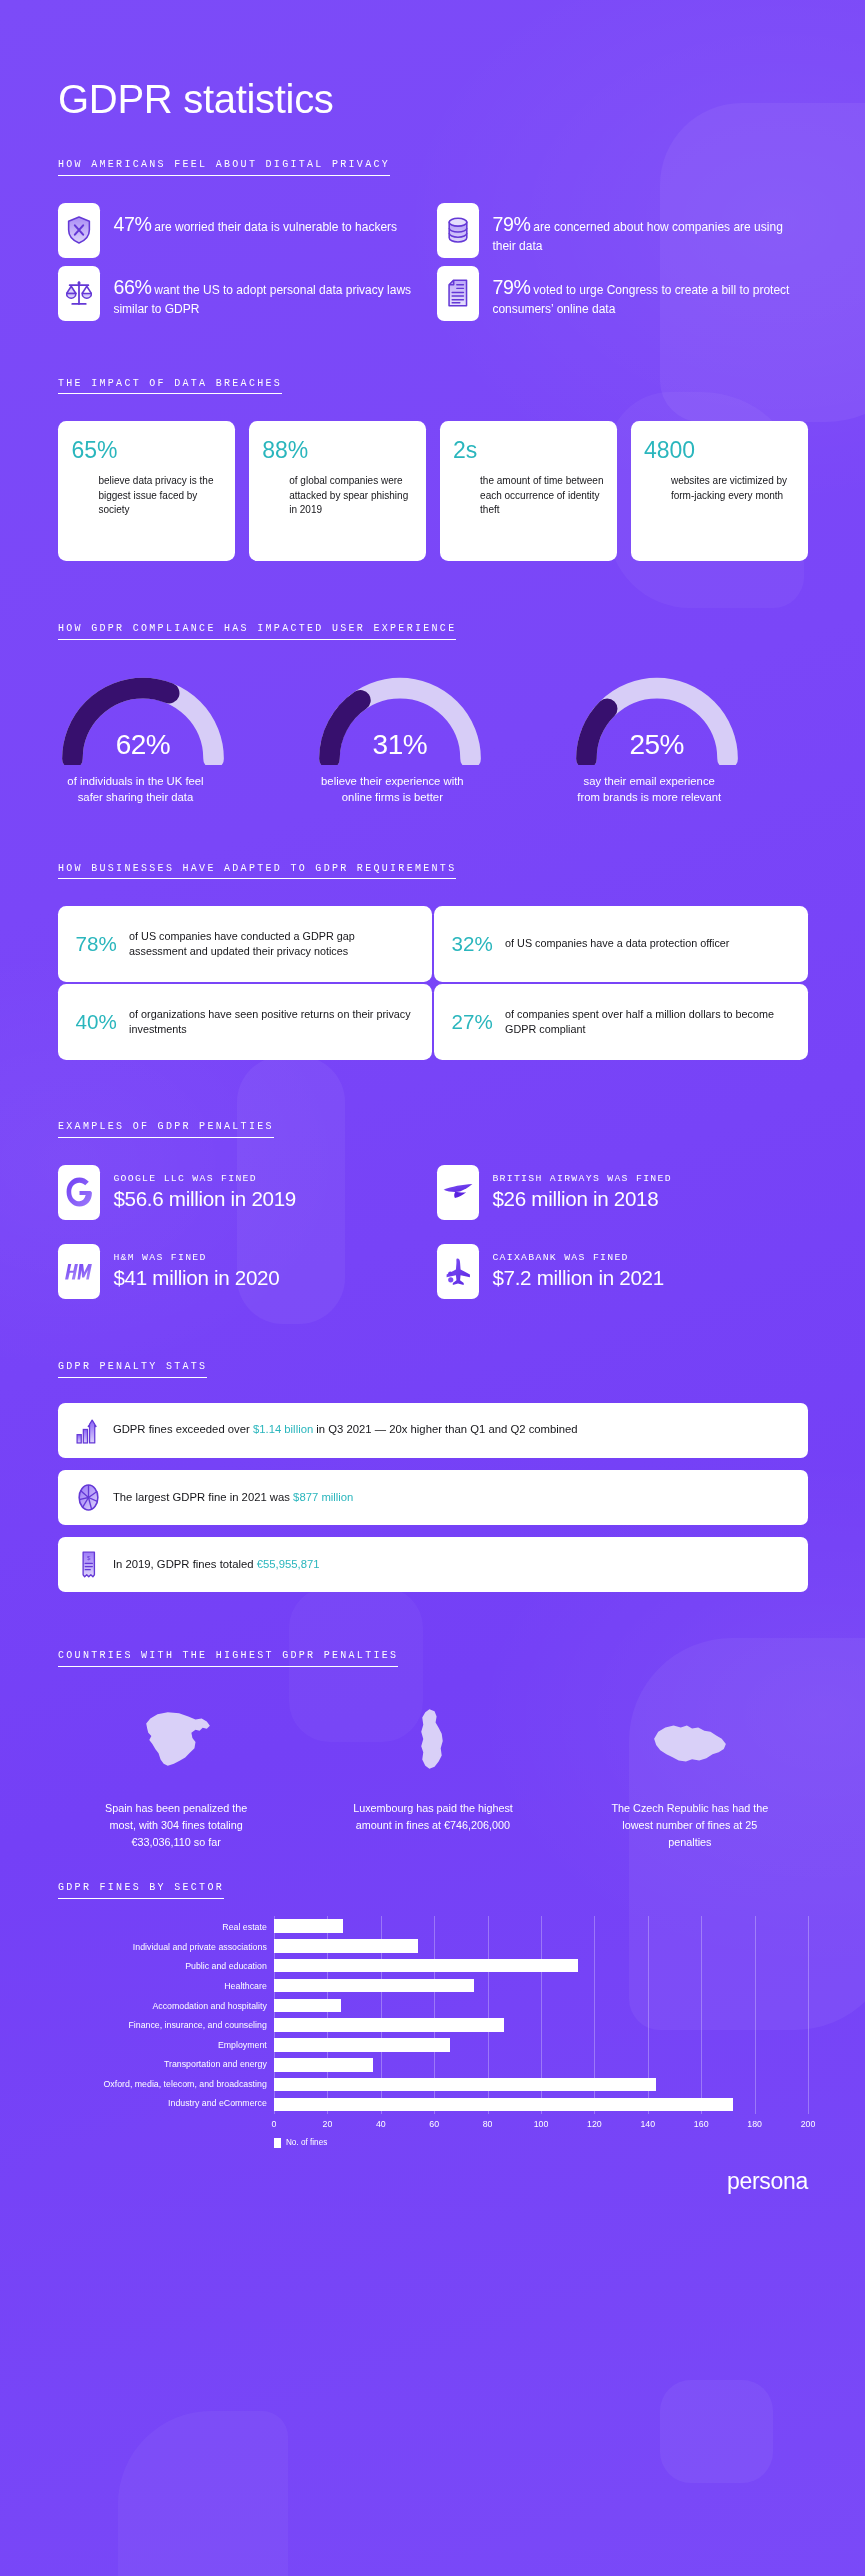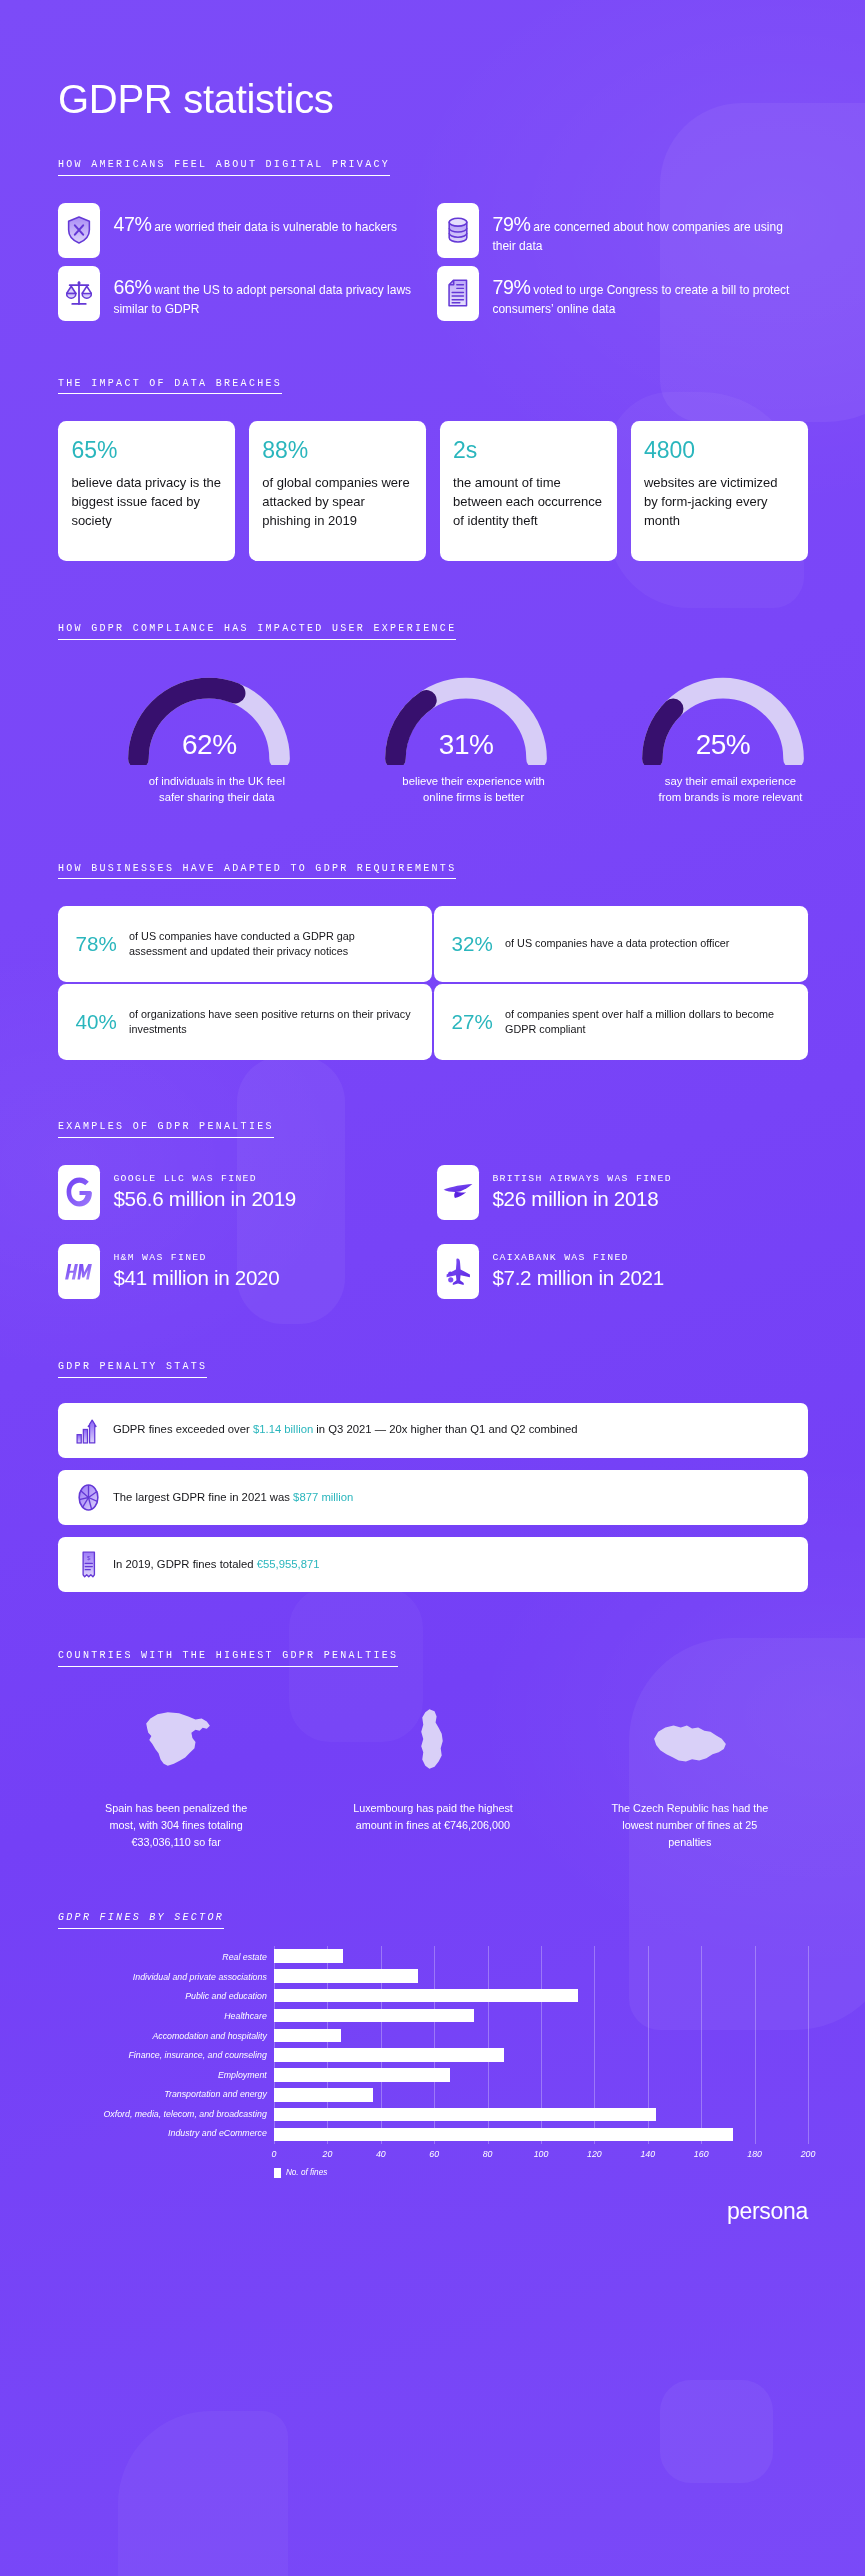--- a/index.html
+++ b/index.html
@@ -83,25 +83,25 @@
     border-radius: 8.2px;
     padding: 17.5px 13.4px 20.6px 13.4px;
     min-height: 140px;
   }
   .wcard .num {
     color: #2ab6bd;
     font-size: 23px;
     line-height: 1;
     margin-bottom: 12.4px;
   }
-  .wcard .txt { color: #16161a; font-size: 13px; line-height: 1.45; }
+  .wcard .txt { color: #16161a; font-size: 10px; line-height: 1.45; margin-left: 27px; }
 
   
   .grid3 { display: grid; grid-template-columns: repeat(3, 1fr); gap: 20.6px; }
-  .gauge-item { display: flex; flex-direction: column; align-items: flex-end; }
+  .gauge-item { display: flex; flex-direction: column; align-items: flex-start; }
   .gauge-wrap { position: relative; width: 170px; height: 94px; }
   .gauge-wrap svg { display: block; }
   .gauge-val {
     position: absolute; left: 0; right: 0; bottom: 4.1px;
     text-align: center; color: #fff; font-size: 28px; letter-spacing: -0.5px;
   }
   .gauge-cap { color: #fff; font-size: 11.3px; line-height: 1.45; text-align: center; margin-top: 8.2px; max-width: 155px; }
 
   
   .grid2b { display: grid; grid-template-columns: 1fr 1fr; gap: 2px; }
@@ -542,21 +542,21 @@
             <svg width="82" height="57" viewBox="0 0 160 110">
               <path fill="#d9d0f8" d="M10 44 L18 30 L32 22 L48 18 L62 22 L74 18 L84 24 L96 22 L108 28 L120 30 L132 38 L142 44 L150 54 L146 64 L136 70 L124 74 L112 82 L98 86 L84 84 L72 88 L58 86 L46 80 L34 74 L22 66 L14 56 Z"></path>
             </svg>
           </div>
           <p>The Czech Republic has had the lowest number of fines at 25 penalties</p>
         </div>
 
       </div>
     </div>
 
-    <div class="sec" style="margin-top:62px; padding-bottom:20.6px;font-style:italic;">
+    <div class="sec" style="margin-top:32px; padding-bottom:20.6px;">
       <div class="section-head">GDPR FINES BY SECTOR</div>
 
       <div class="chart">
         <div class="chart-labels">
           <div>Real estate</div>
           <div>Individual and private associations</div>
           <div>Public and education</div>
           <div>Healthcare</div>
           <div>Accomodation and hospitality</div>
           <div>Finance, insurance, and counseling</div>

